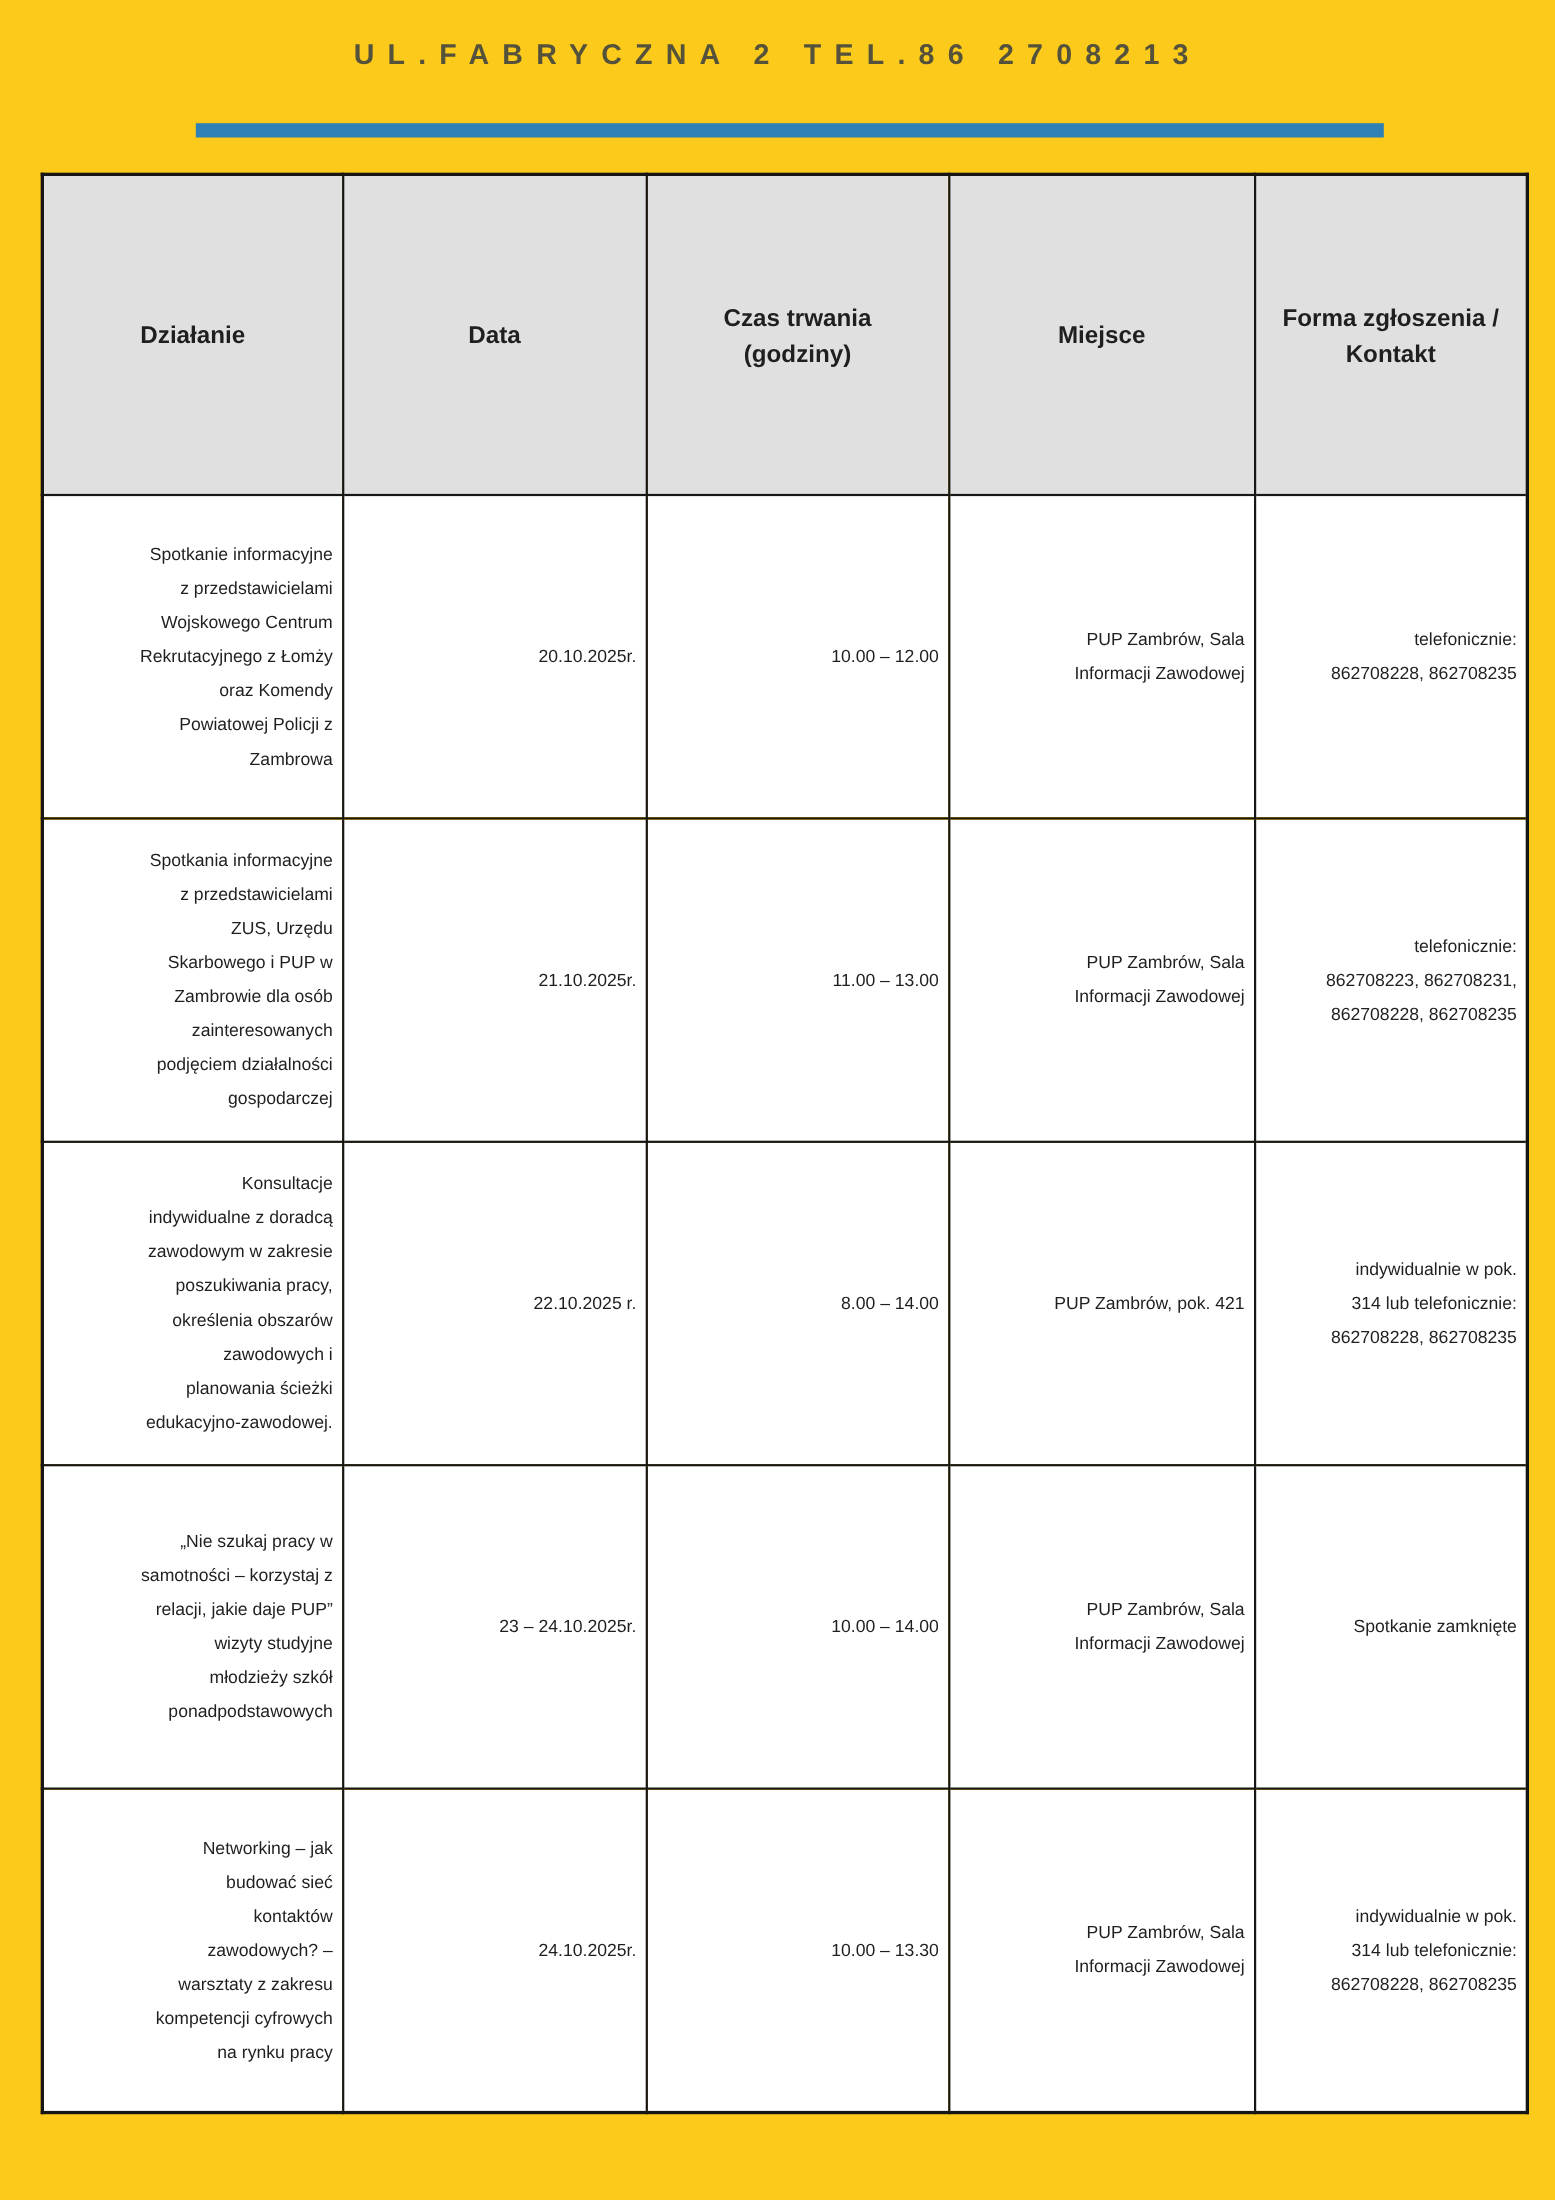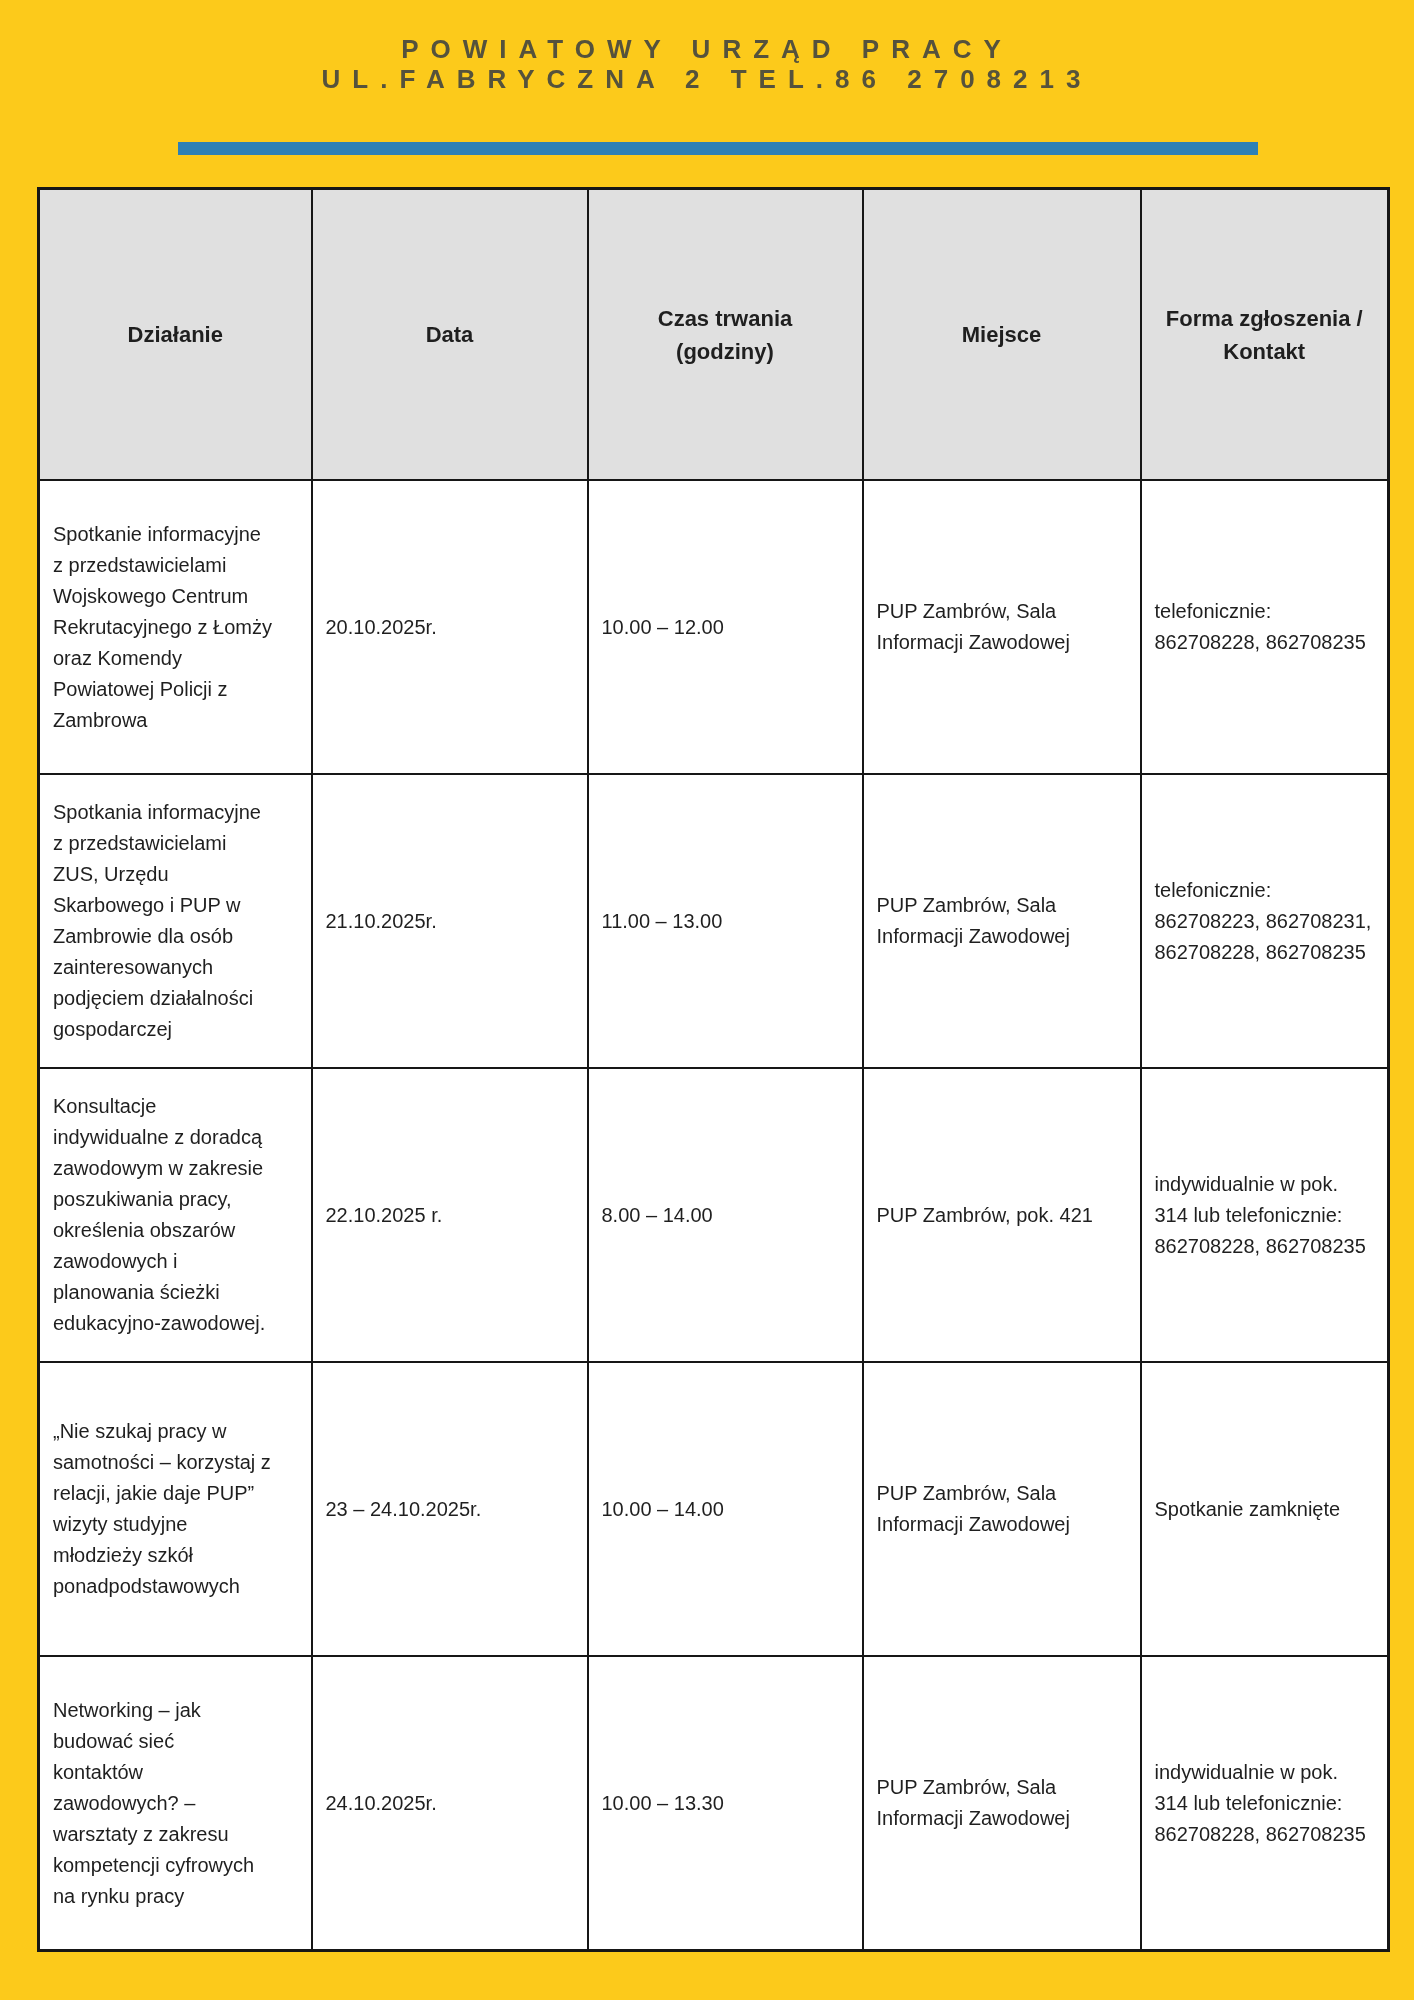--- a/index.html
+++ b/index.html
@@ -46,33 +46,32 @@
     height:281px;
     font-size:22px;
     font-weight:bold;
     text-align:center;
     line-height:33px;
     padding:4px 10px;
   }
   table.schedule td{
     background:#FFFFFF;
     height:280px;
-    font-size:20px;
+    font-size:16px;
     line-height:31px;
-    text-align:left;
+    text-align:right;
     padding:6px 8px 6px 13px;
   }
 </style>
 </head>
 <body>
 
 <div class="page">
 
   <div class="top-header">
-    <div class="header-line">POWIATOWY URZĄD PRACY</div>
     <div class="header-line">UL.FABRYCZNA 2 TEL.86 2708213</div>
   </div>
 
   <div class="divider"></div>
 
   <table class="schedule">
     <colgroup>
       <col style="width:273px">
       <col style="width:276px">
       <col style="width:275px">

